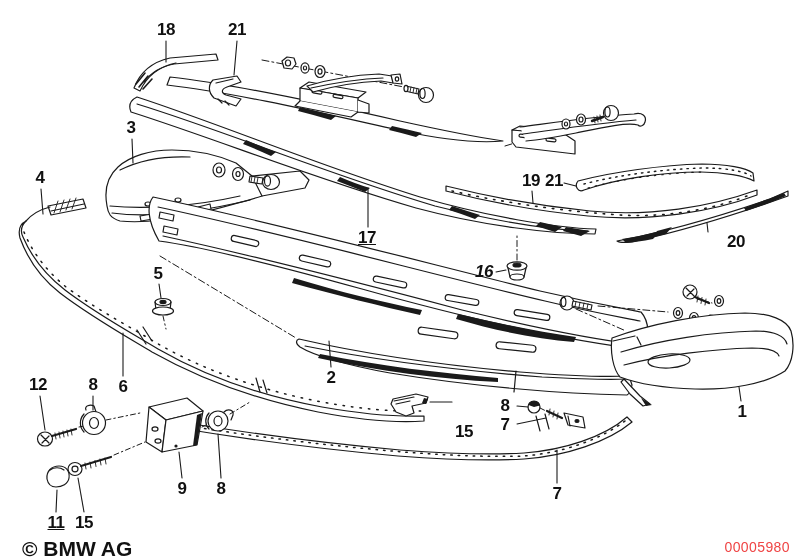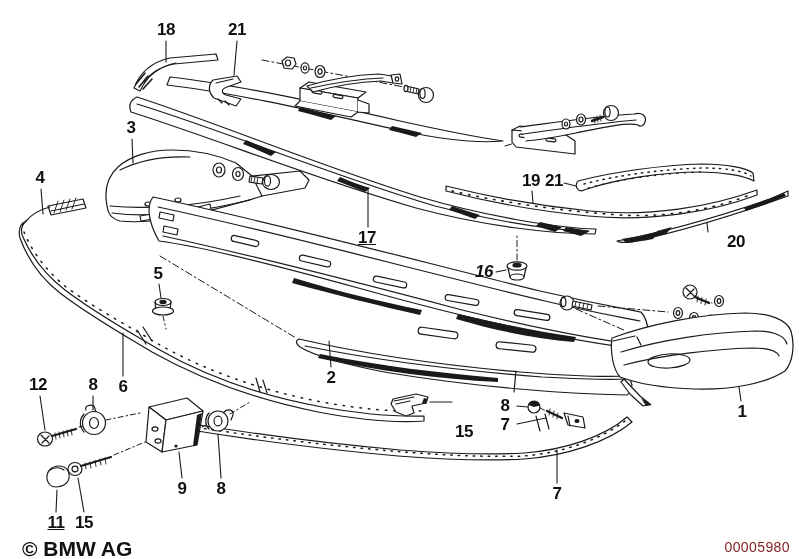--- a/index.html
+++ b/index.html
@@ -10,21 +10,21 @@
   #art{position:absolute;left:0;top:0}
   .part-label{
     position:absolute;transform:translate(-50%,-50%);
     font-weight:700;font-size:17px;color:#111;letter-spacing:-0.5px;
     white-space:nowrap;user-select:none;
   }
   #copyright{
     position:absolute;left:22px;top:537px;font-size:21px;font-weight:700;color:#111;
   }
   #diagram-number{
-    position:absolute;right:9px;top:539px;font-size:14px;color:#7f1d1d;letter-spacing:.4px;
+    position:absolute;right:9px;top:539px;font-size:14px;color:#ef4444;letter-spacing:.4px;
   }
 </style>
 </head>
 <body>
 
 <svg id="art" width="799" height="559" viewBox="0 0 799 559">
   <g stroke="#1a1a1a" stroke-width="1.2" fill="none" stroke-linecap="round" stroke-linejoin="round">
 
     <g>
       <path d="M134,88 C140,72 152,62 170,58 L216,54 L218,60 L174,64 C158,67 147,76 140,91 Z" fill="#fff"></path>

